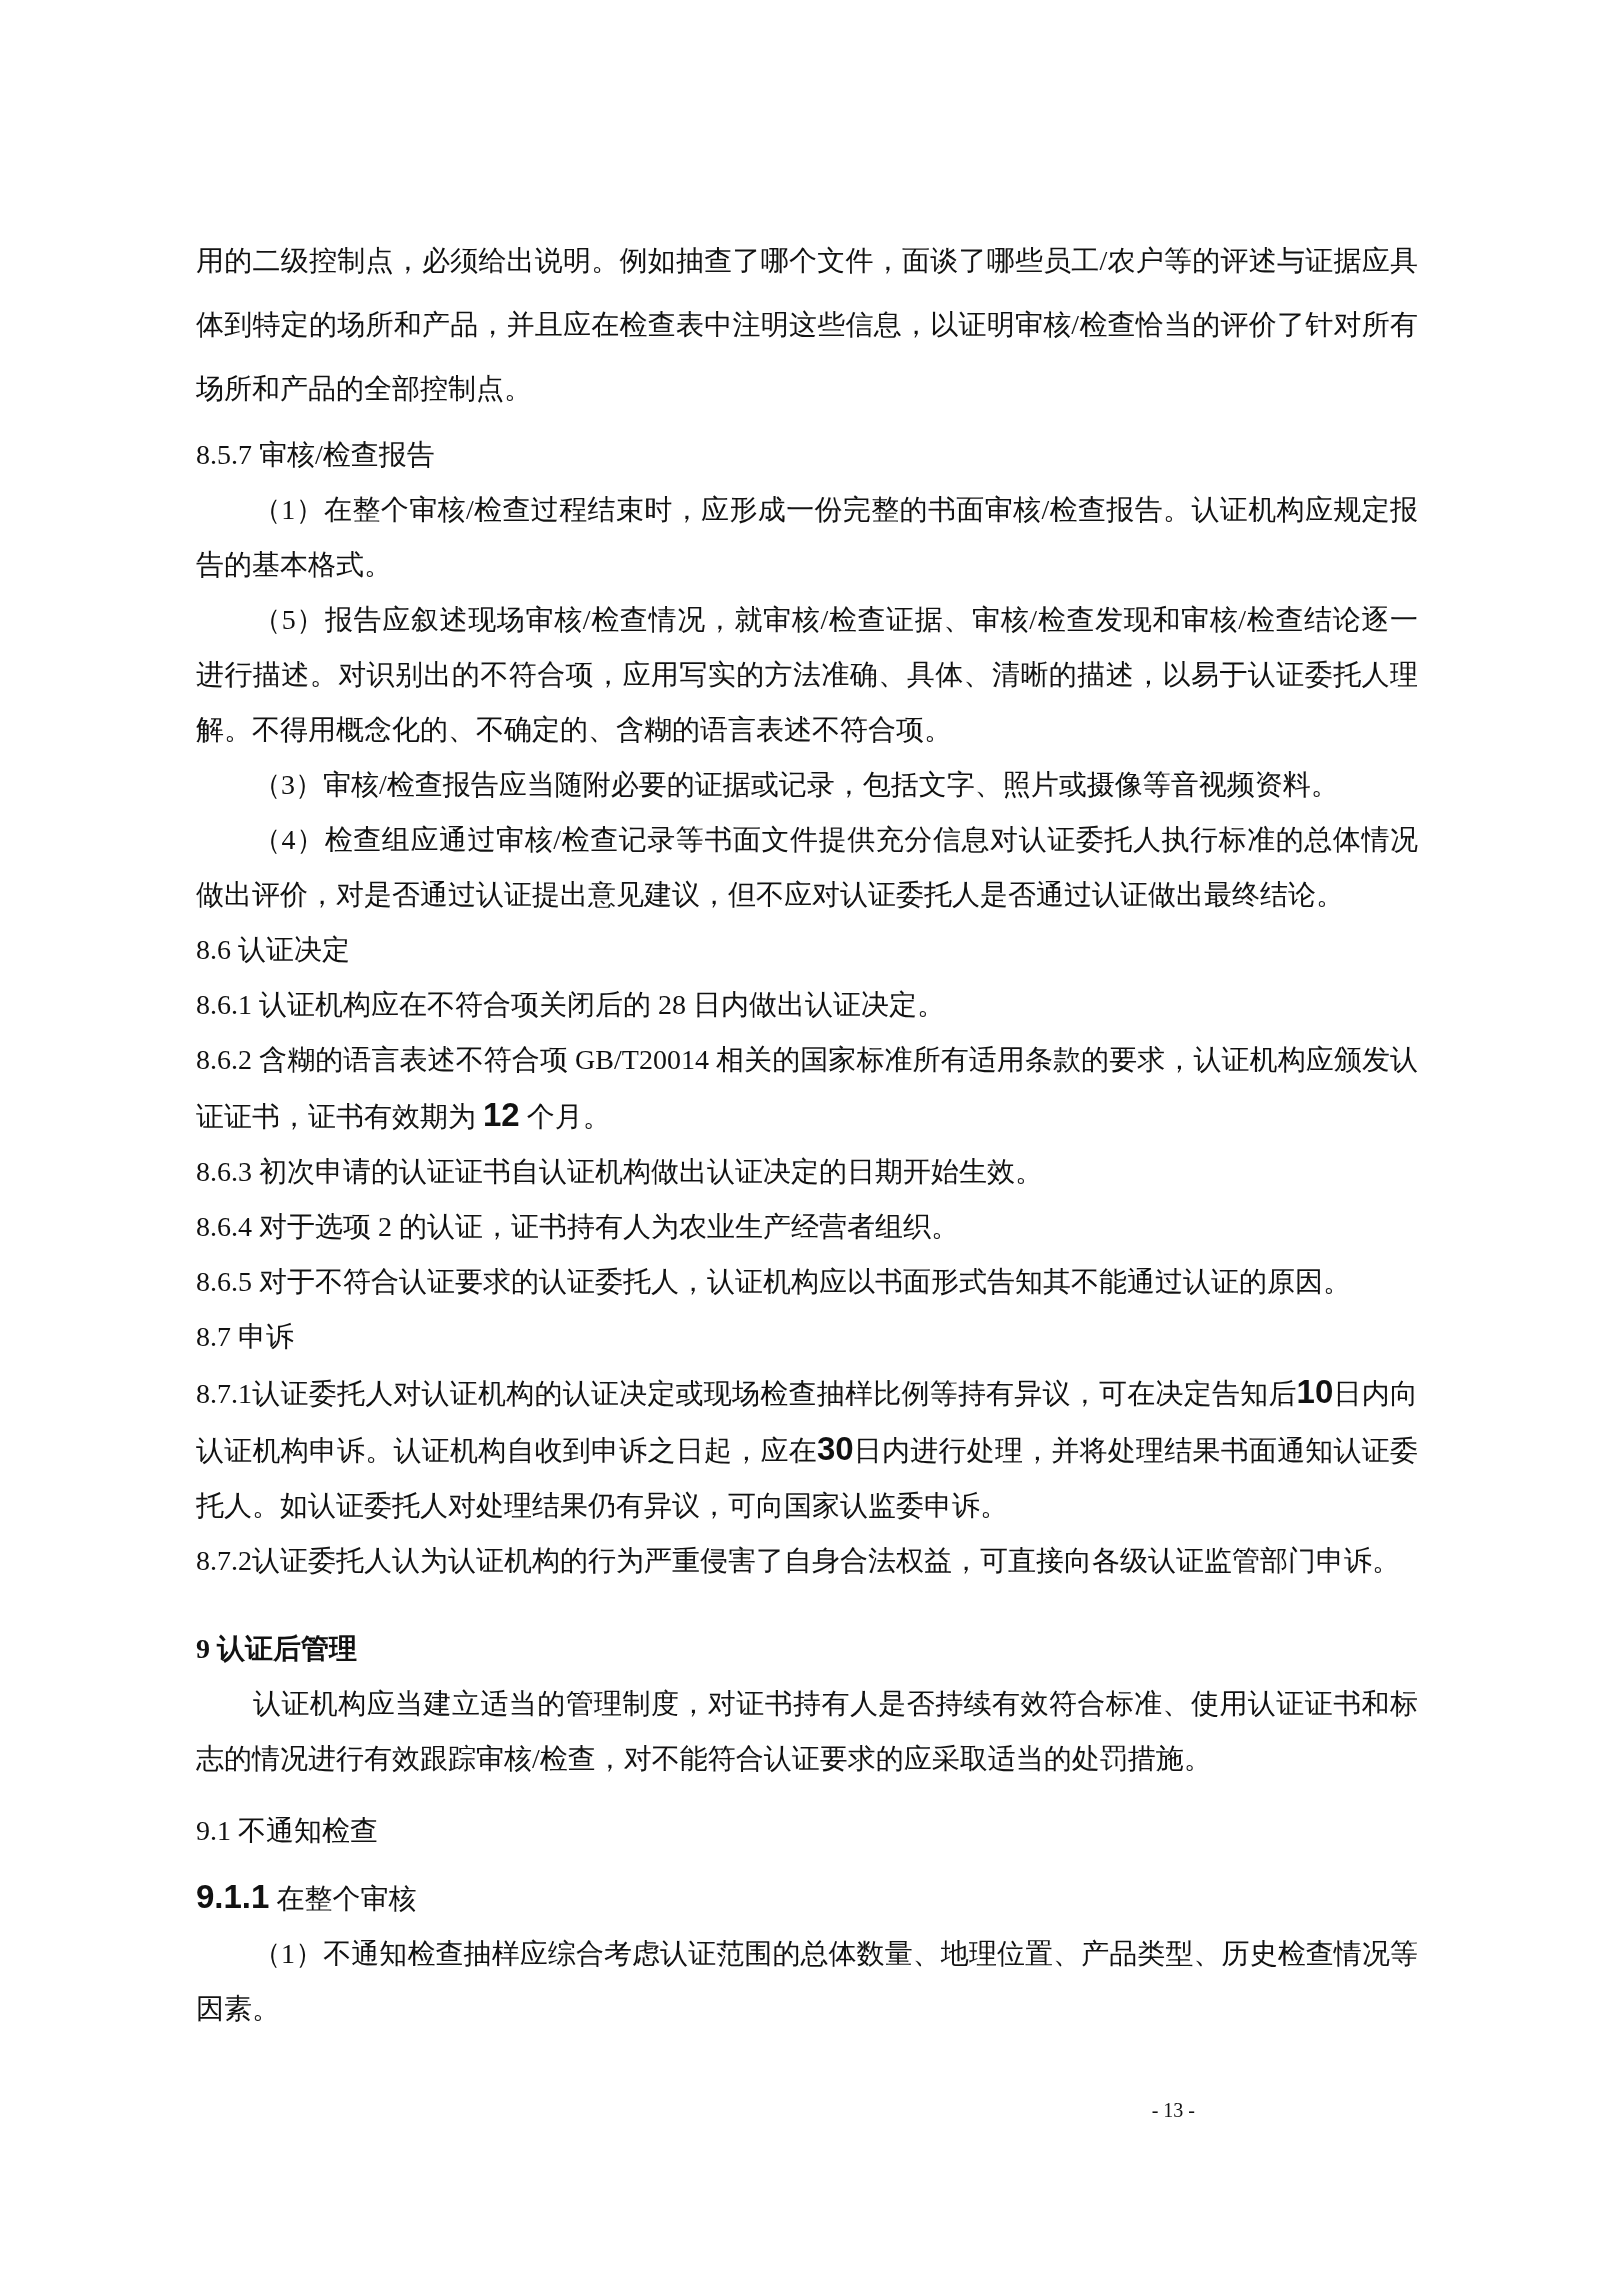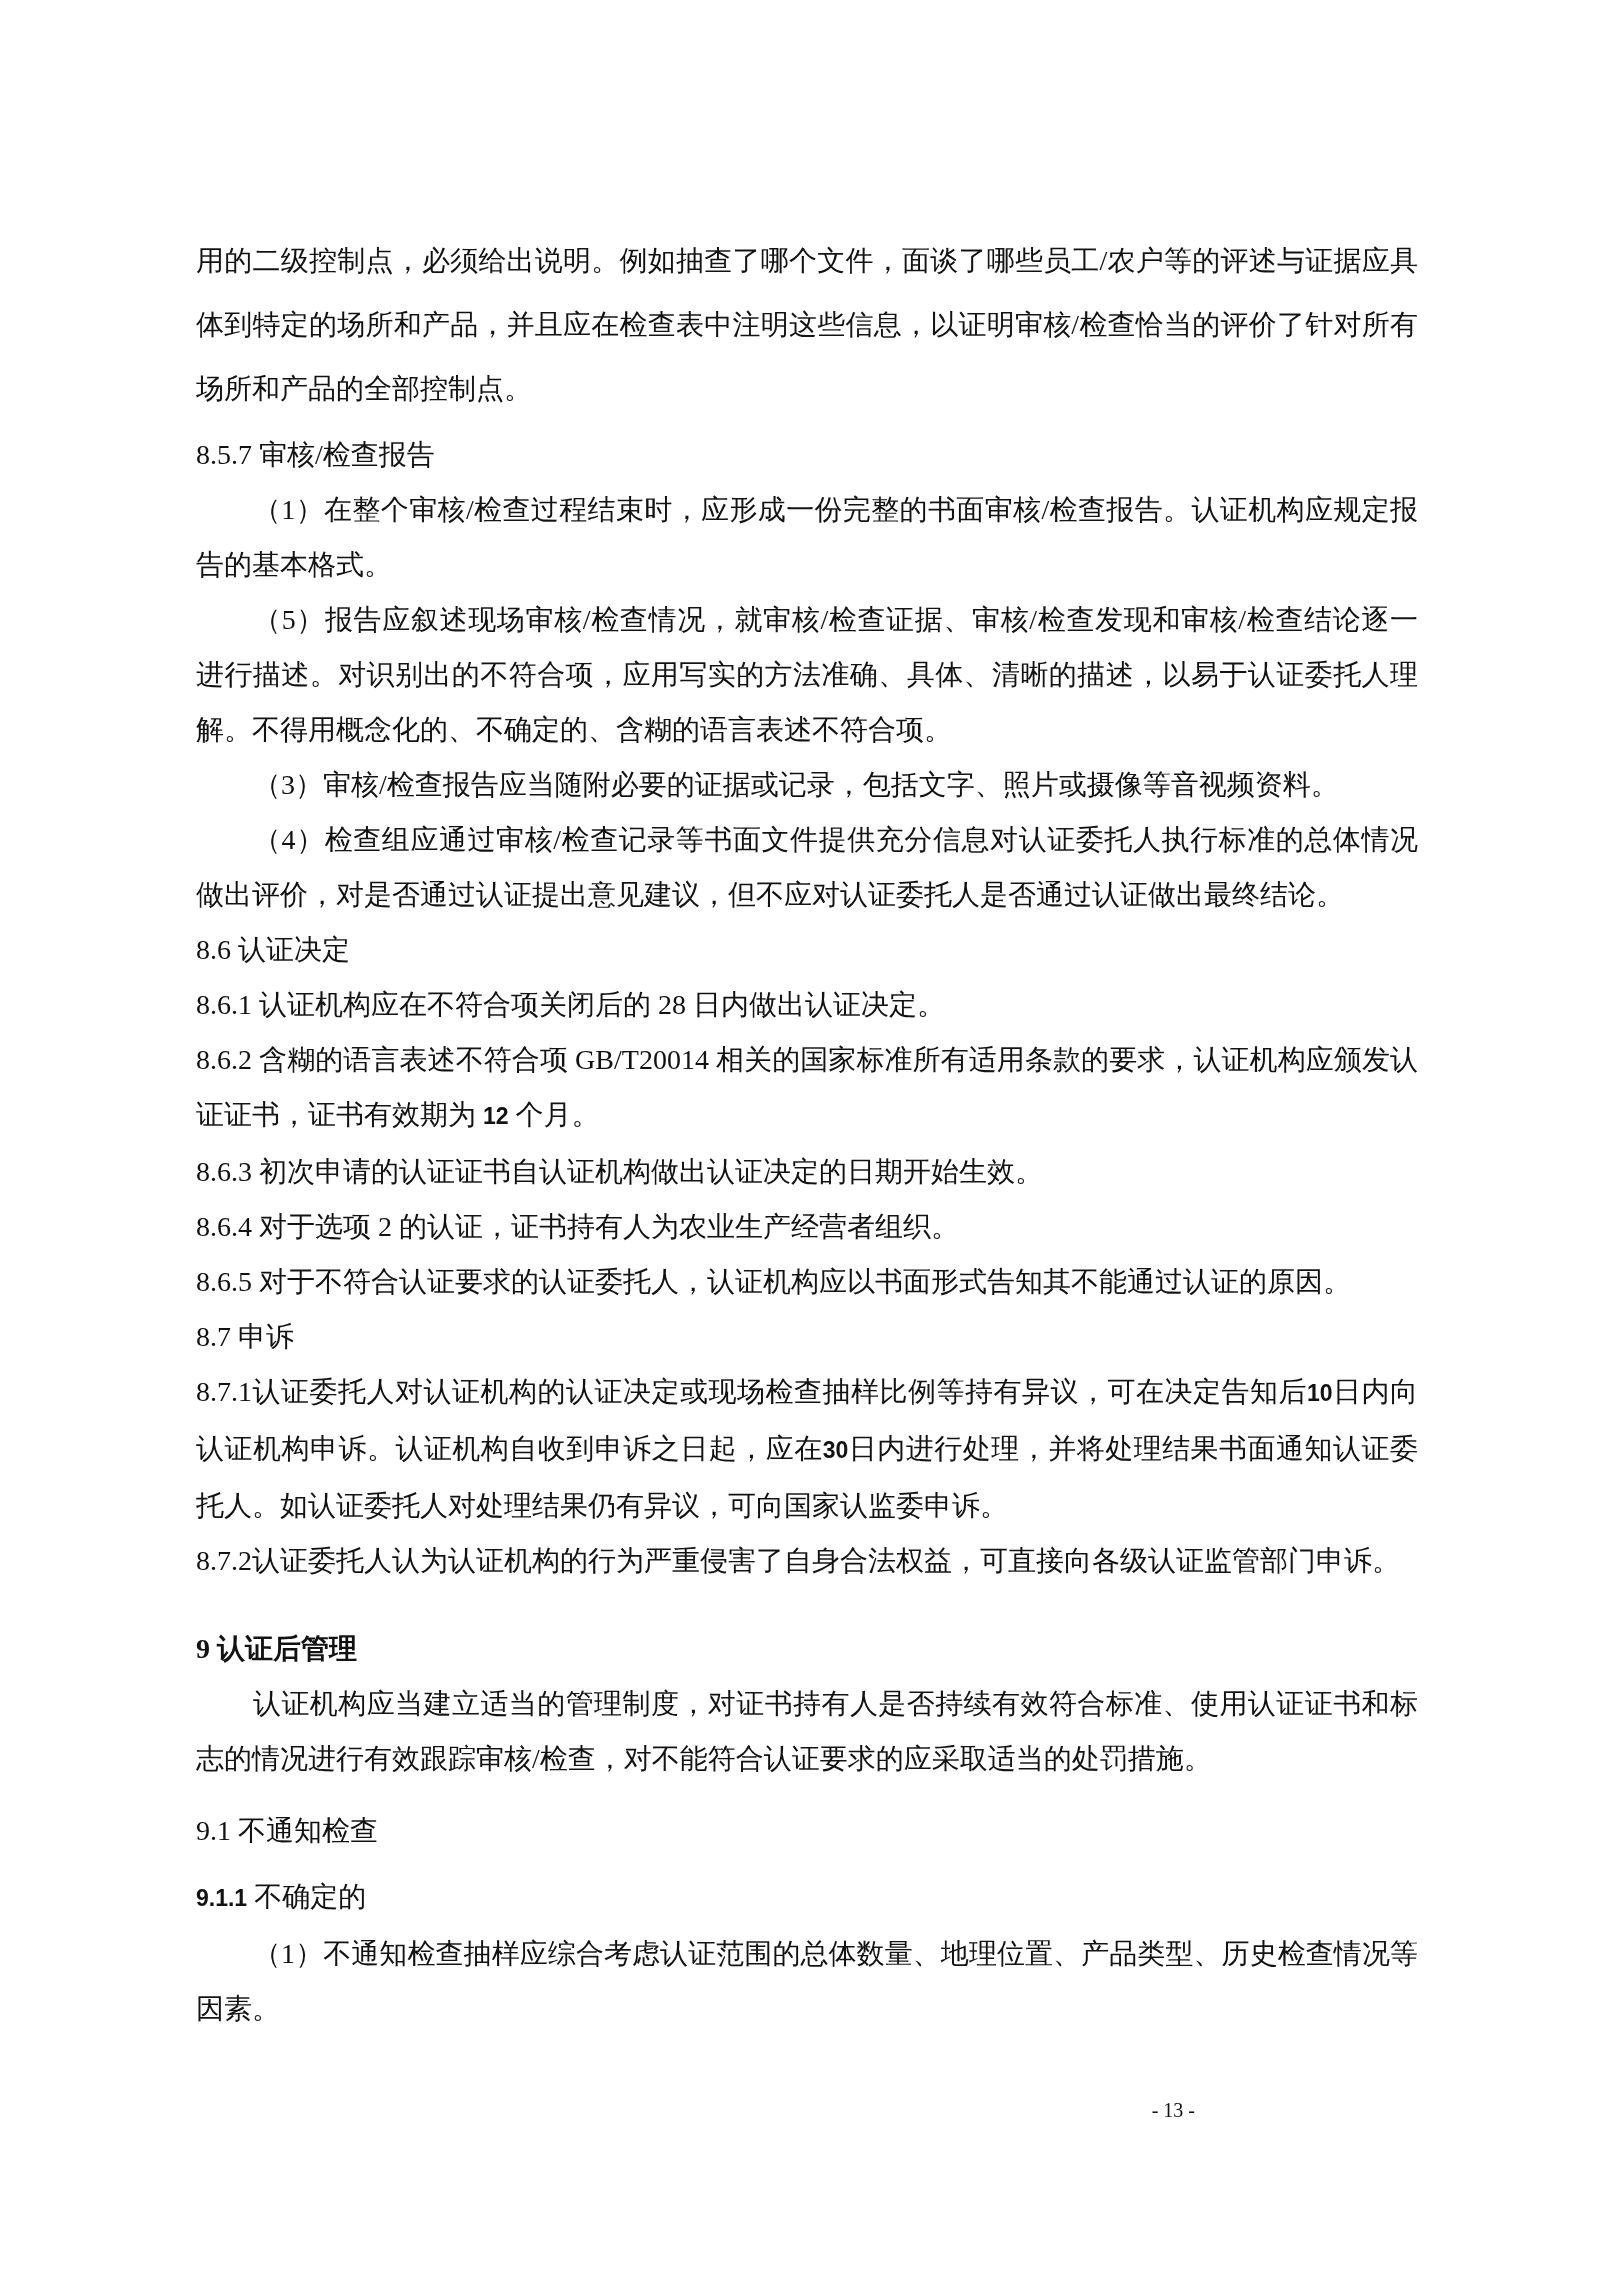--- a/index.html
+++ b/index.html
@@ -39,21 +39,21 @@
   .mt6  { margin-top: 5.9px; }
   .mt18 { margin-top: 17.6px; }
   .mt11 { margin-top: 10.8px; }
   .h2 {
     font-weight: bold;
     margin-top: 33px;
   }
   .num {
     font-family: "Liberation Sans", "DejaVu Sans", sans-serif;
     font-weight: bold;
-    font-size: 23px;
+    font-size: 33px;
   }
   .footer {
     position: absolute;
     top: 2096px;
     right: 249px;
     font-size: 20px;
     line-height: 29px;
     color: #121212;
     font-family: "Liberation Serif", "DejaVu Serif", serif;
   }
@@ -93,21 +93,21 @@
     <p class="para"><span>8.7.1认证委托人对认证机构的认证决定或现场检查抽样比例等持有异议，可在决定告知后</span><span class="num">10</span><span>日内向认证机构申诉。认证机构自收到申诉之日起，应在</span><span class="num">30</span><span>日内进行处理，并将处理结果书面通知认证委托人。如认证委托人对处理结果仍有异议，可向国家认监委申诉。</span></p>
 
     <p class="para">8.7.2认证委托人认为认证机构的行为严重侵害了自身合法权益，可直接向各级认证监管部门申诉。</p>
 
     <p class="para h2">9 认证后管理</p>
 
     <p class="para indent">认证机构应当建立适当的管理制度，对证书持有人是否持续有效符合标准、使用认证证书和标志的情况进行有效跟踪审核/检查，对不能符合认证要求的应采取适当的处罚措施。</p>
 
     <p class="para mt18">9.1 不通知检查</p>
 
-    <p class="para mt11"><span class="num">9.1.1</span><span> 不确定的</span></p>
+    <p class="para mt11"><span class="num">9.1.1</span><span> 在整个审核</span></p>
 
     <p class="para indent">（1）不通知检查抽样应综合考虑认证范围的总体数量、地理位置、产品类型、历史检查情况等因素。</p>
 
   </div>
 
   <div class="footer">- 13 -</div>
 </div>
 
 
 </body></html>

